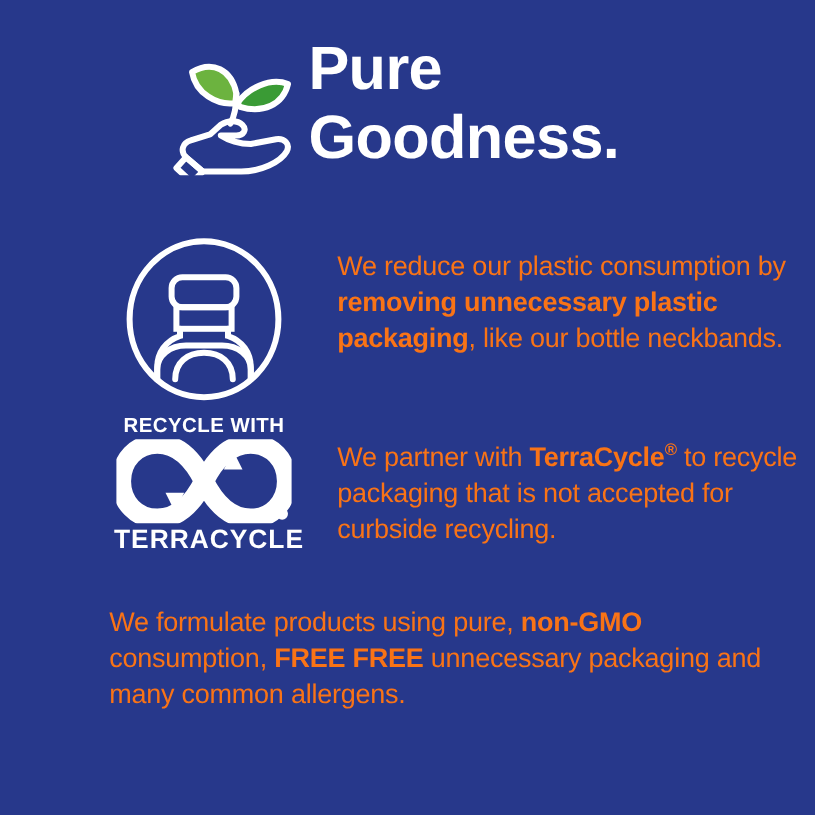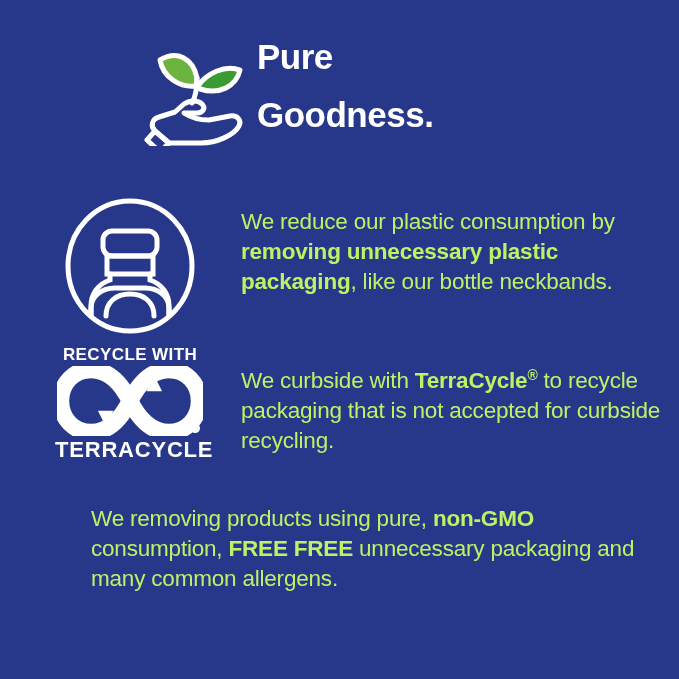--- a/index.html
+++ b/index.html
@@ -32,44 +32,45 @@
     width: 106px;
     height: 112px;
     flex: 0 0 auto;
     margin-top: 6px;
   }
   .brand-title {
     margin-left: 8px;
     color: #ffffff;
     font-family: "Liberation Sans", sans-serif;
     font-weight: bold;
-    font-size: 35px;
+    font-size: 51px;
     line-height: 58px;
     letter-spacing: -0.5px;
     white-space: pre-line;
   }
 
   
   .feature {
     position: absolute;
     display: flex;
     align-items: flex-start;
     left: 55px;
     width: 610px;
   }
   .feature-icon {
     flex: 0 0 auto;
     width: 150px;
     display: flex;
     justify-content: center;
     align-items: center;
+    margin-left: 40px;
   }
   .feature-text {
     flex: 1 1 auto;
-    color: #bef264;
+    color: #f97316;
     font-family: "Liberation Sans", sans-serif;
     font-size: 22.5px;
     line-height: 30px;
     padding-left: 36px;
     letter-spacing: -0.2px;
   }
   .feature-text b {
     font-weight: bold;
   }
   .feature-text sup {
@@ -180,23 +181,23 @@
           <polygon points="42,46 58,46 50,62" fill="#ffffff"></polygon>
           <polygon points="108,26 92,26 100,10" fill="#ffffff"></polygon>
 
           <circle cx="142" cy="64" r="5" fill="#ffffff"></circle>
         </svg>
 
         <div class="tc-bottom">TERRACYCLE</div>
       </div>
     </div>
     <div class="feature-text">
-      <span>We curbside with </span><b><span>TerraCycle</span><sup>®</sup></b><span> to recycle packaging that is not accepted for curbside recycling.</span>
+      <span>We partner with </span><b><span>TerraCycle</span><sup>®</sup></b><span> to recycle packaging that is not accepted for curbside recycling.</span>
     </div>
   </div>
 
   <div class="feature" id="feature-3">
     <div class="feature-text">
-      <span>We removing products using pure, </span><b>non-GMO</b><span> consumption, </span><b>FREE FREE</b><span> unnecessary packaging and many common allergens.</span>
+      <span>We formulate products using pure, </span><b>non-GMO</b><span> consumption, </span><b>FREE FREE</b><span> unnecessary packaging and many common allergens.</span>
     </div>
   </div>
 
 </div>
 
 </body></html>

